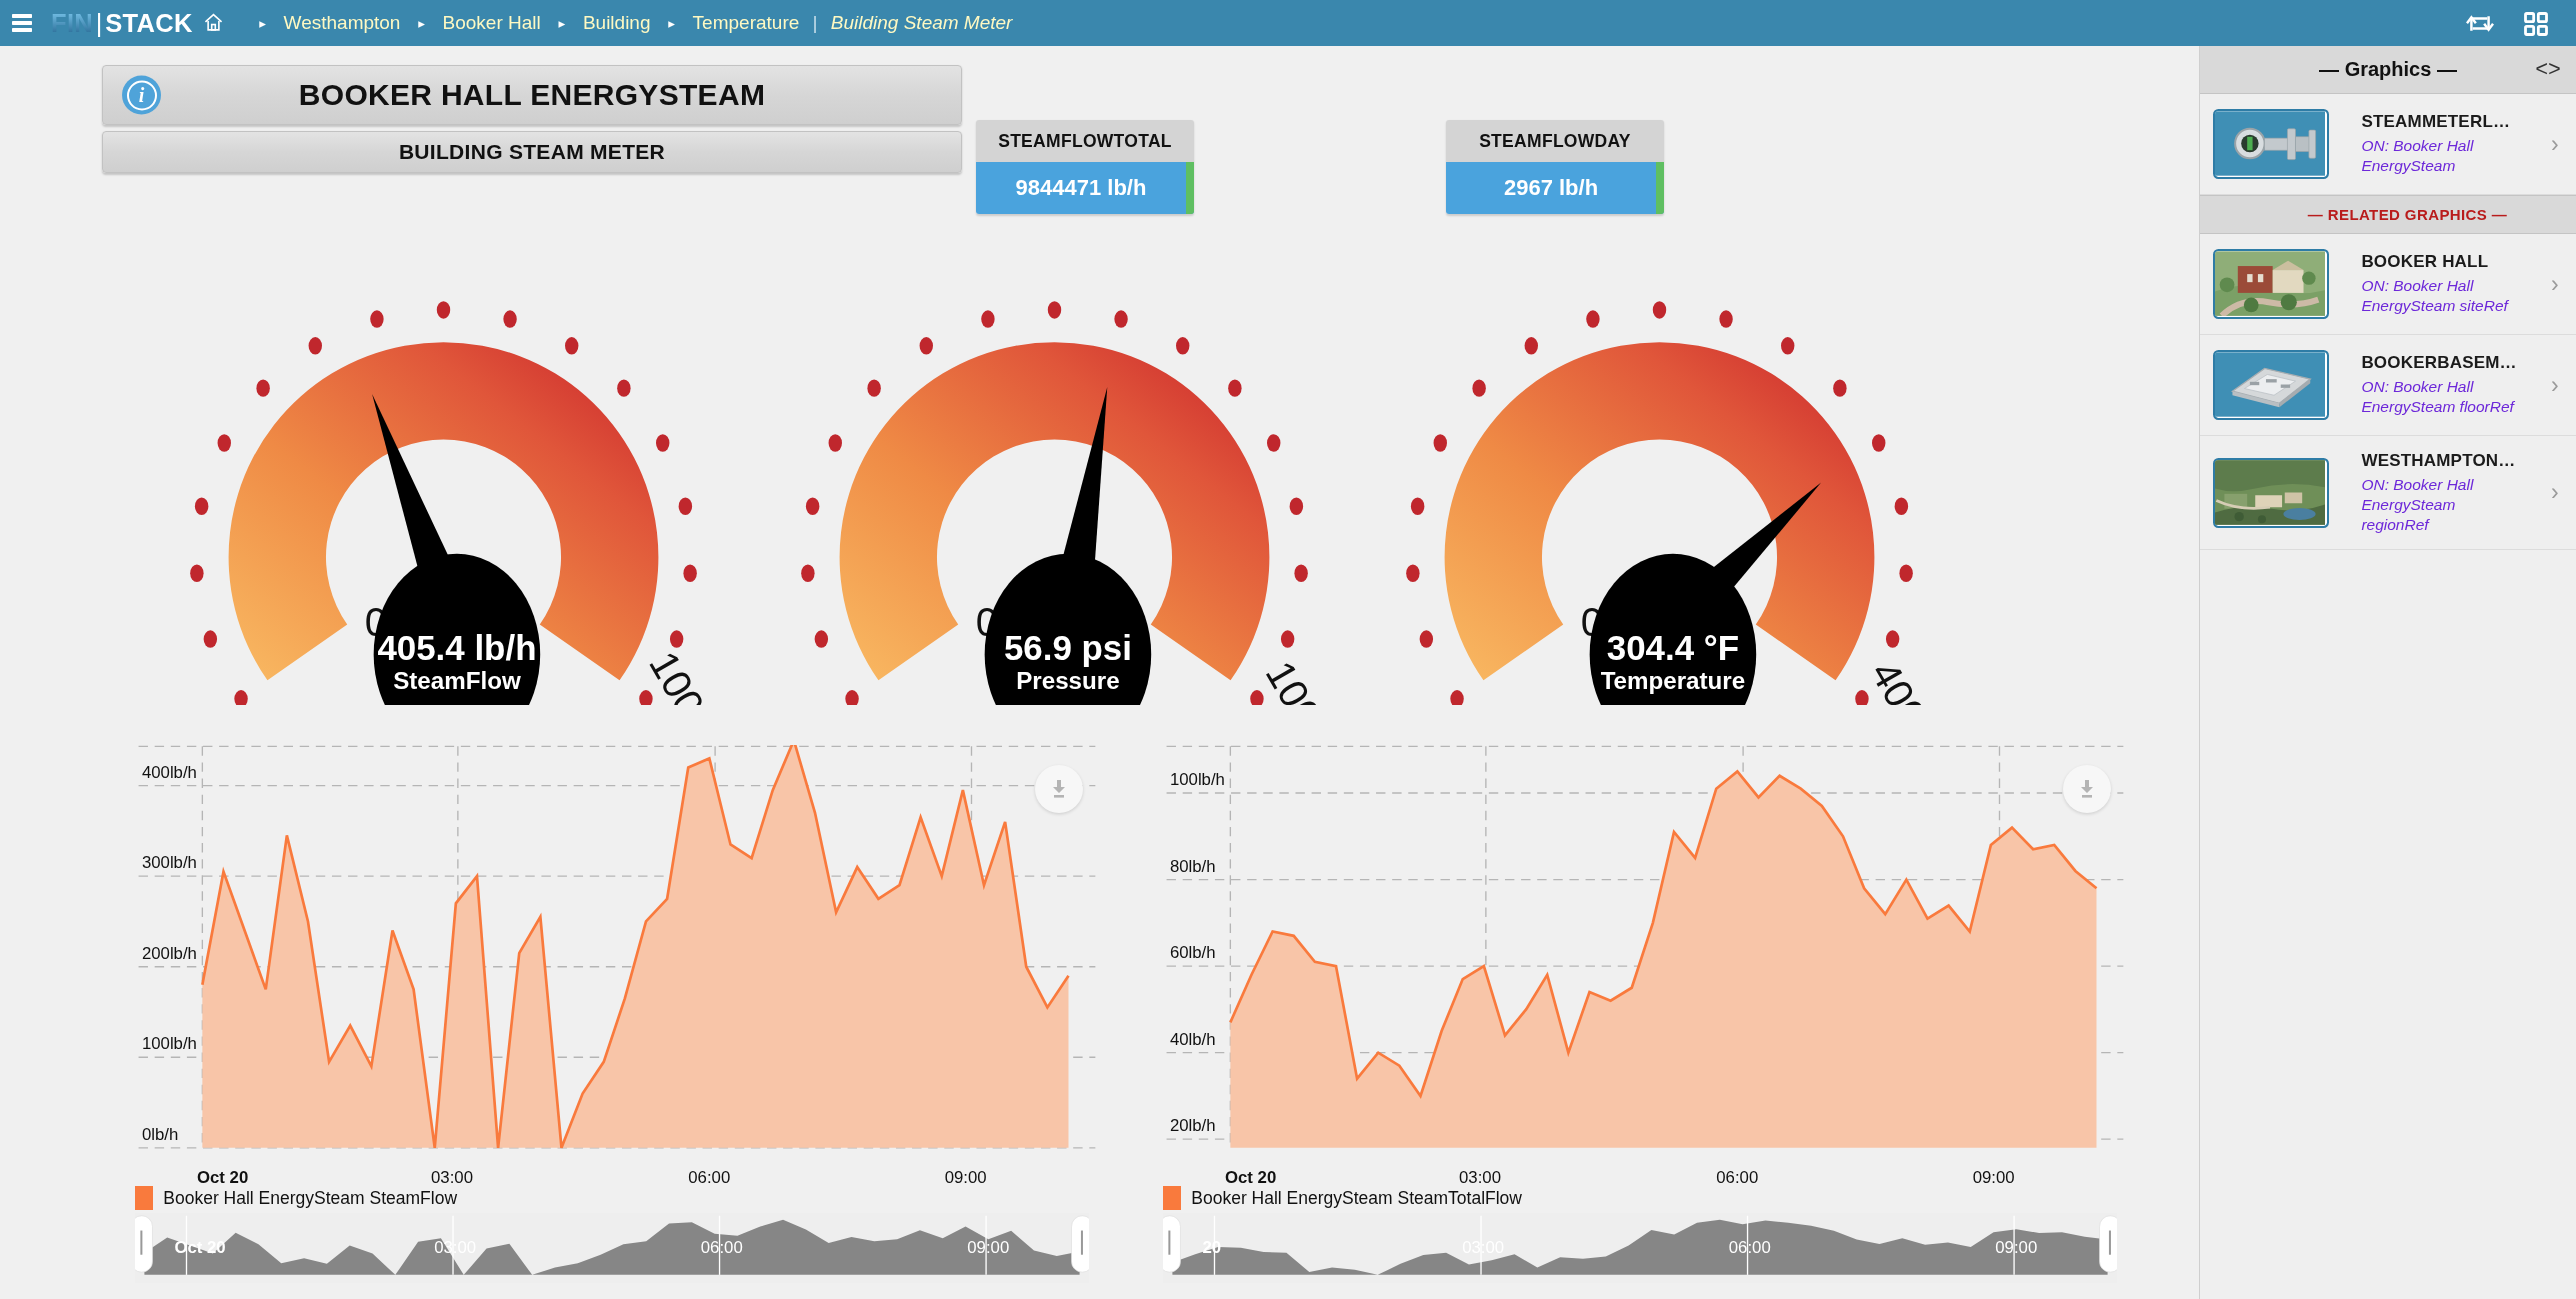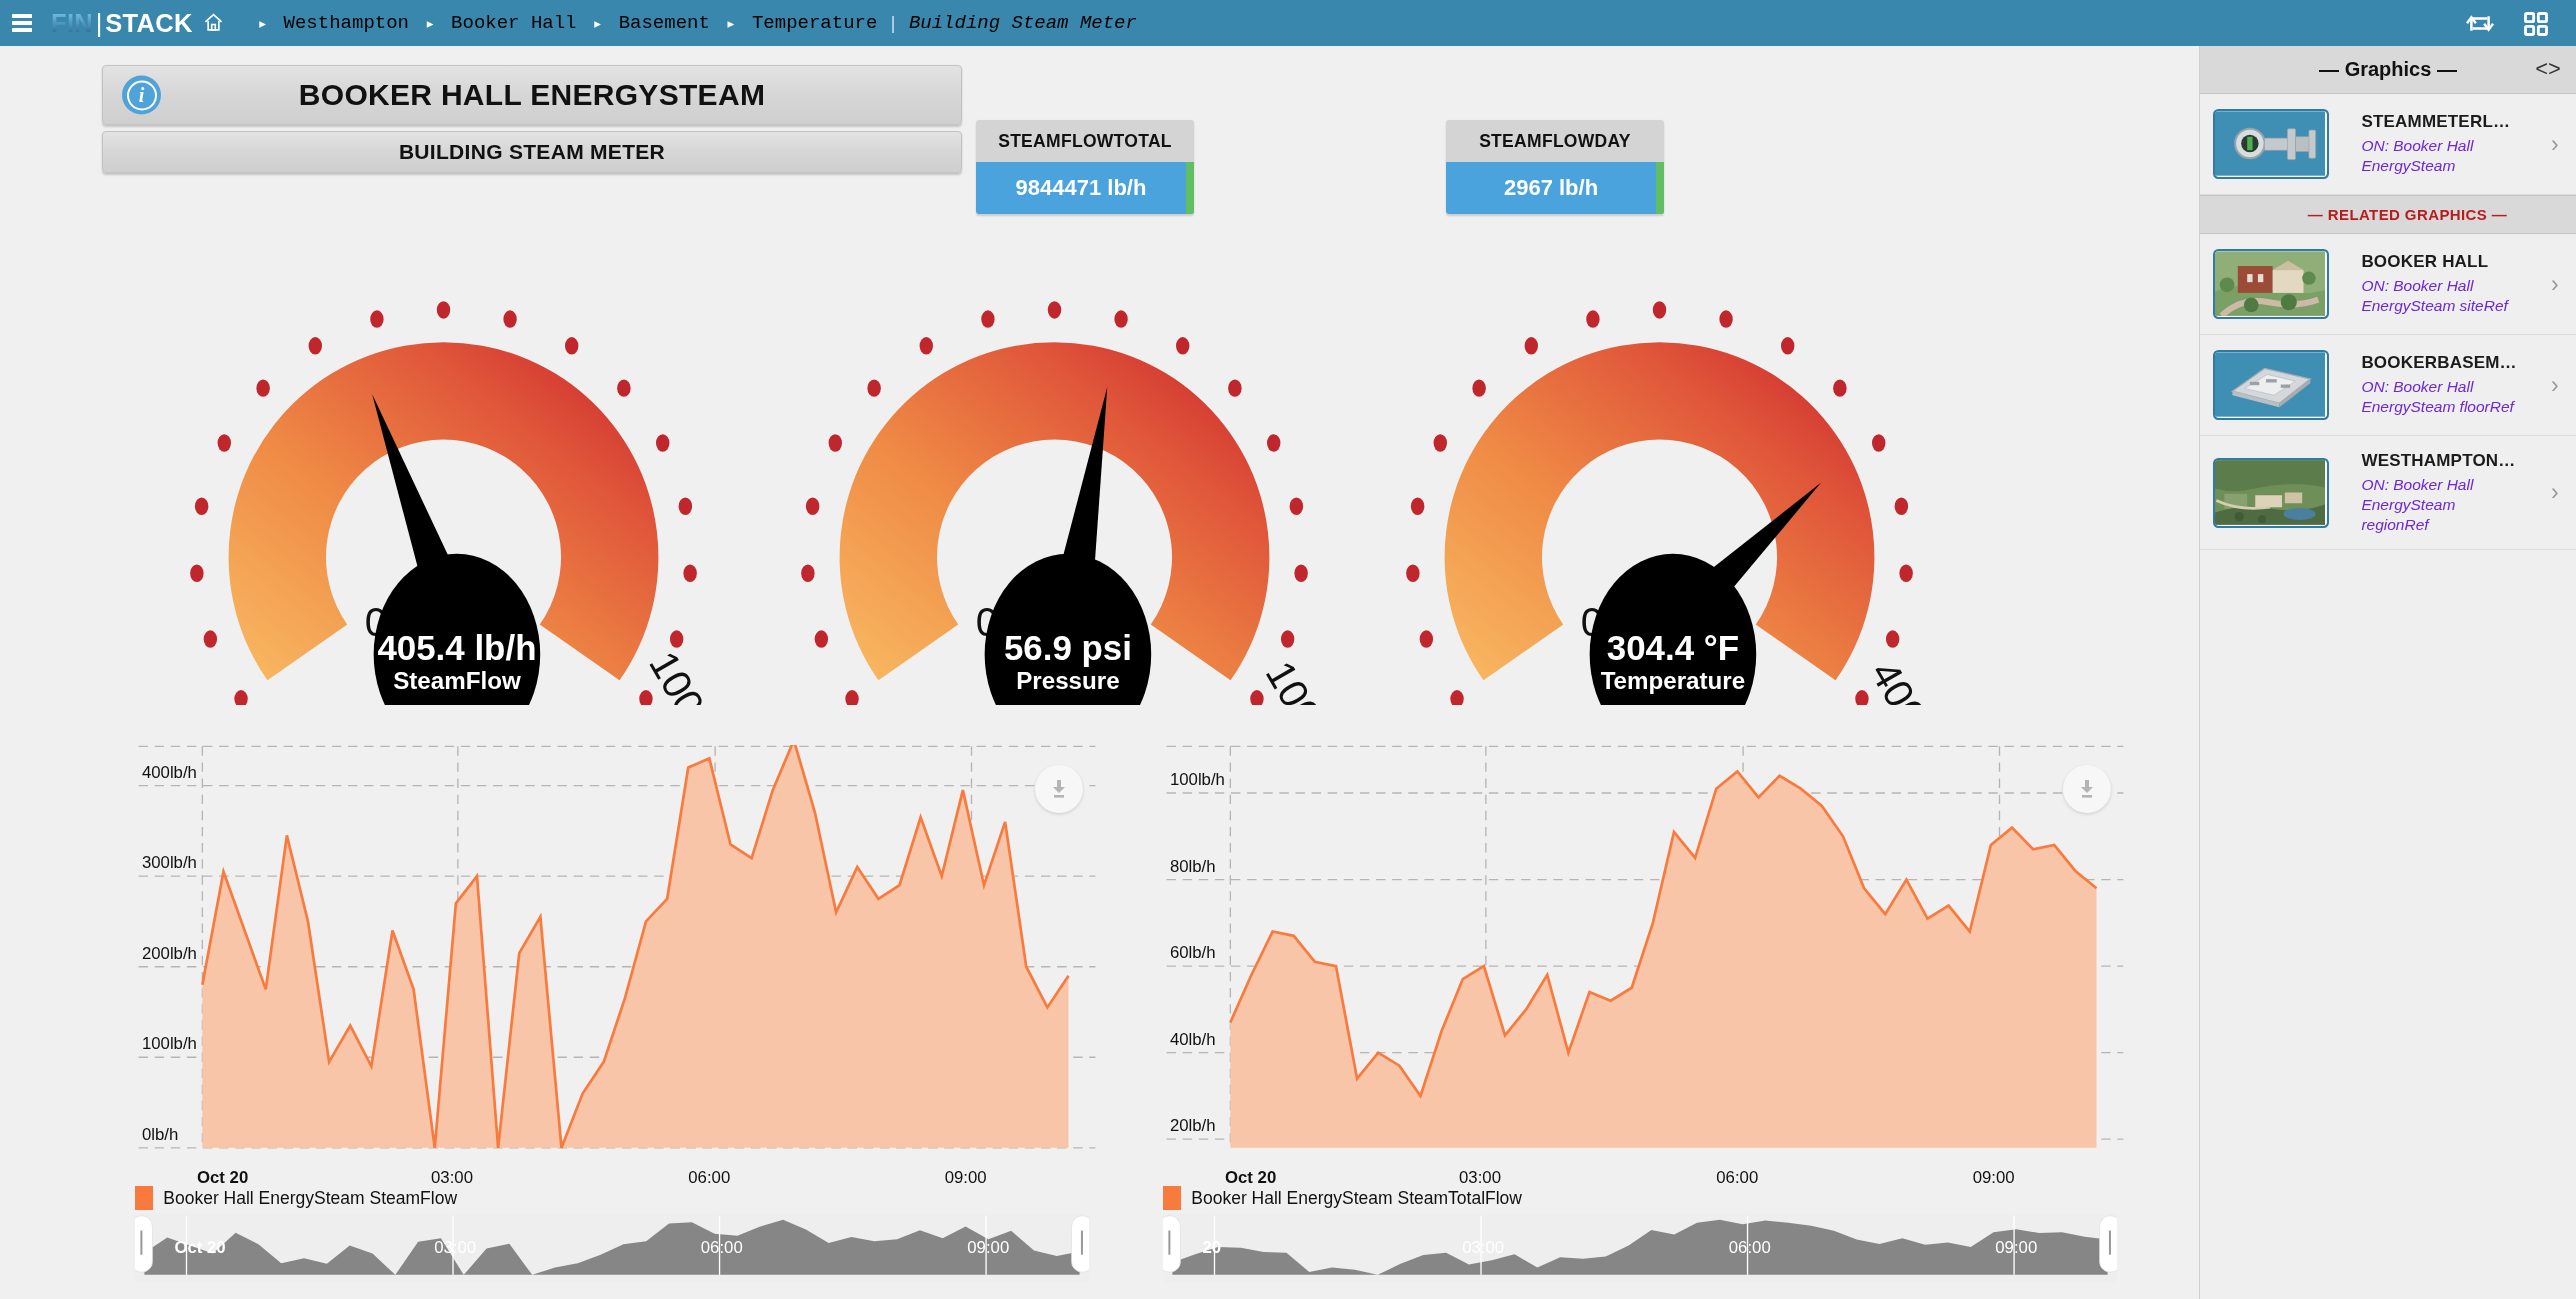--- a/index.html
+++ b/index.html
@@ -26,21 +26,21 @@
   .hamburger span { display: block; height: 3.4px; background: #ffffff; border-radius: 0.7px; }
   .logo { font-size: 25.5px; font-weight: bold; letter-spacing: 0.3px; display: flex; align-items: center; }
   .logo .fin {
     background: linear-gradient(180deg,#7ecbf0 0%,#1f5f8b 100%);
     -webkit-background-clip: text; background-clip: text; color: transparent;
   }
   .logo .bar { color:#ffffff; margin:0 2.7px; font-weight:400; }
   .logo .stack { color:#ffffff; }
 
   .crumbs { display:flex; align-items:center; margin-left: 19px; font-size: 19px; }
-  .crumb { color:#000000; padding: 0 2.7px; white-space: nowrap; cursor: pointer; font-family: Liberation Mono, monospace; }
+  .crumb { color:#fef9c3; padding: 0 2.7px; white-space: nowrap; cursor: pointer; }
   .crumb.current { font-style: italic; }
   .crumb-sep { color:#ffffff; font-size: 13.4px; margin: 0 15px; }
   .crumb-pipe { color:#cfe4ef; margin: 0 10.8px; font-size: 17.5px; }
   .home-icon { margin-left: 9.4px; width: 23px; height: 21.5px; display:inline-block; position:relative; cursor:pointer;}
 
   .topbar-right { margin-left: auto; display:flex; align-items:center; gap: 27px; padding-right: 24px; }
   .ticon { width: 30px; height: 27px; cursor:pointer; }
 
   
   #main {
@@ -189,21 +189,21 @@
         <rect x="10" y="14" width="4" height="6"></rect>
     </svg>
   </span>
 
   <div class="crumbs">
     <span class="crumb-sep">▸</span>
     <span class="crumb">Westhampton</span>
     <span class="crumb-sep">▸</span>
     <span class="crumb">Booker Hall</span>
     <span class="crumb-sep">▸</span>
-    <span class="crumb">Basement</span>
+    <span class="crumb">Building</span>
     <span class="crumb-sep">▸</span>
     <span class="crumb">Temperature</span>
     <span class="crumb-pipe">|</span>
     <span class="crumb current">Building Steam Meter</span>
   </div>
 
   <div class="topbar-right">
     <span class="ticon">
       <svg width="30" height="27" viewBox="0 0 24 22" fill="none" stroke="#ffffff" stroke-width="2" stroke-linecap="square">
         <path d="M5 16 V7 h12"></path>

